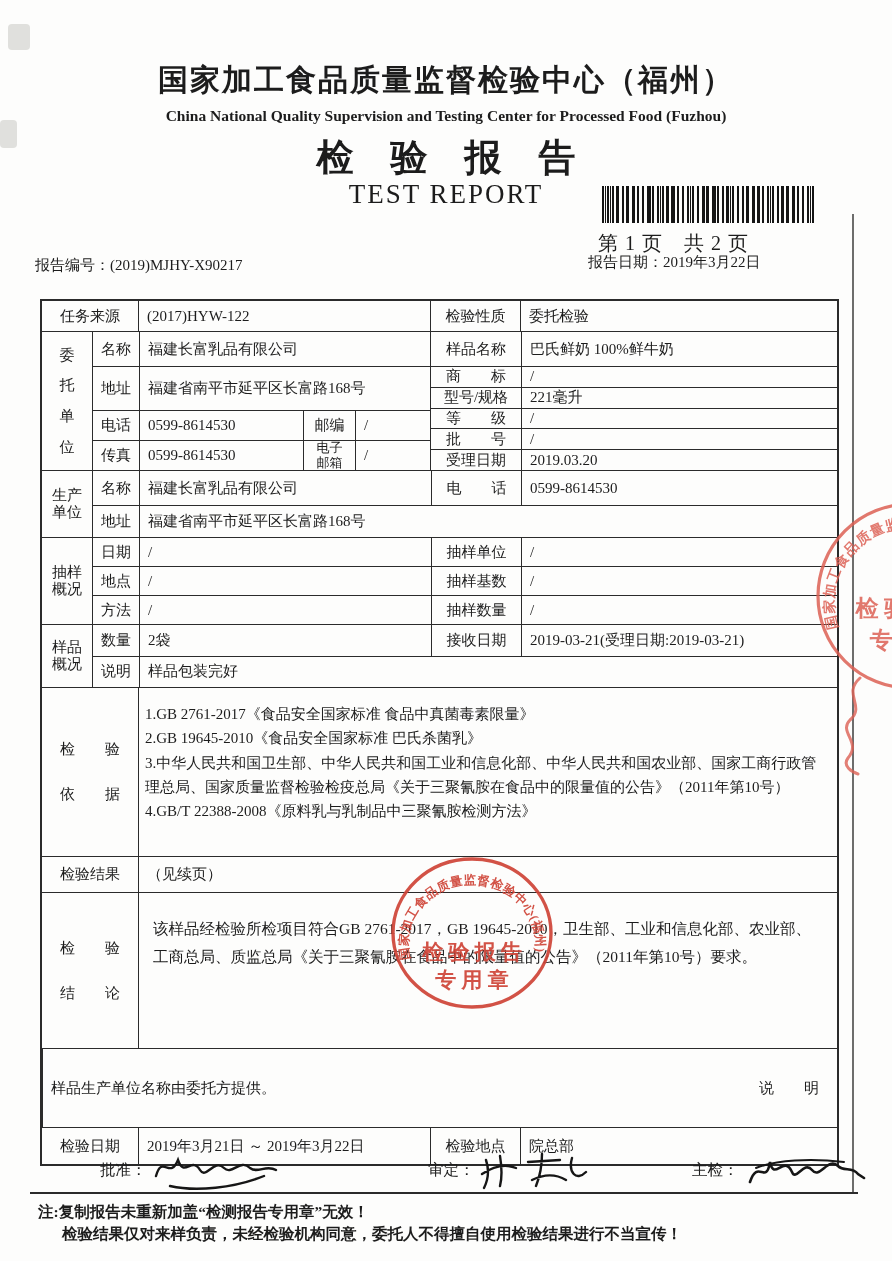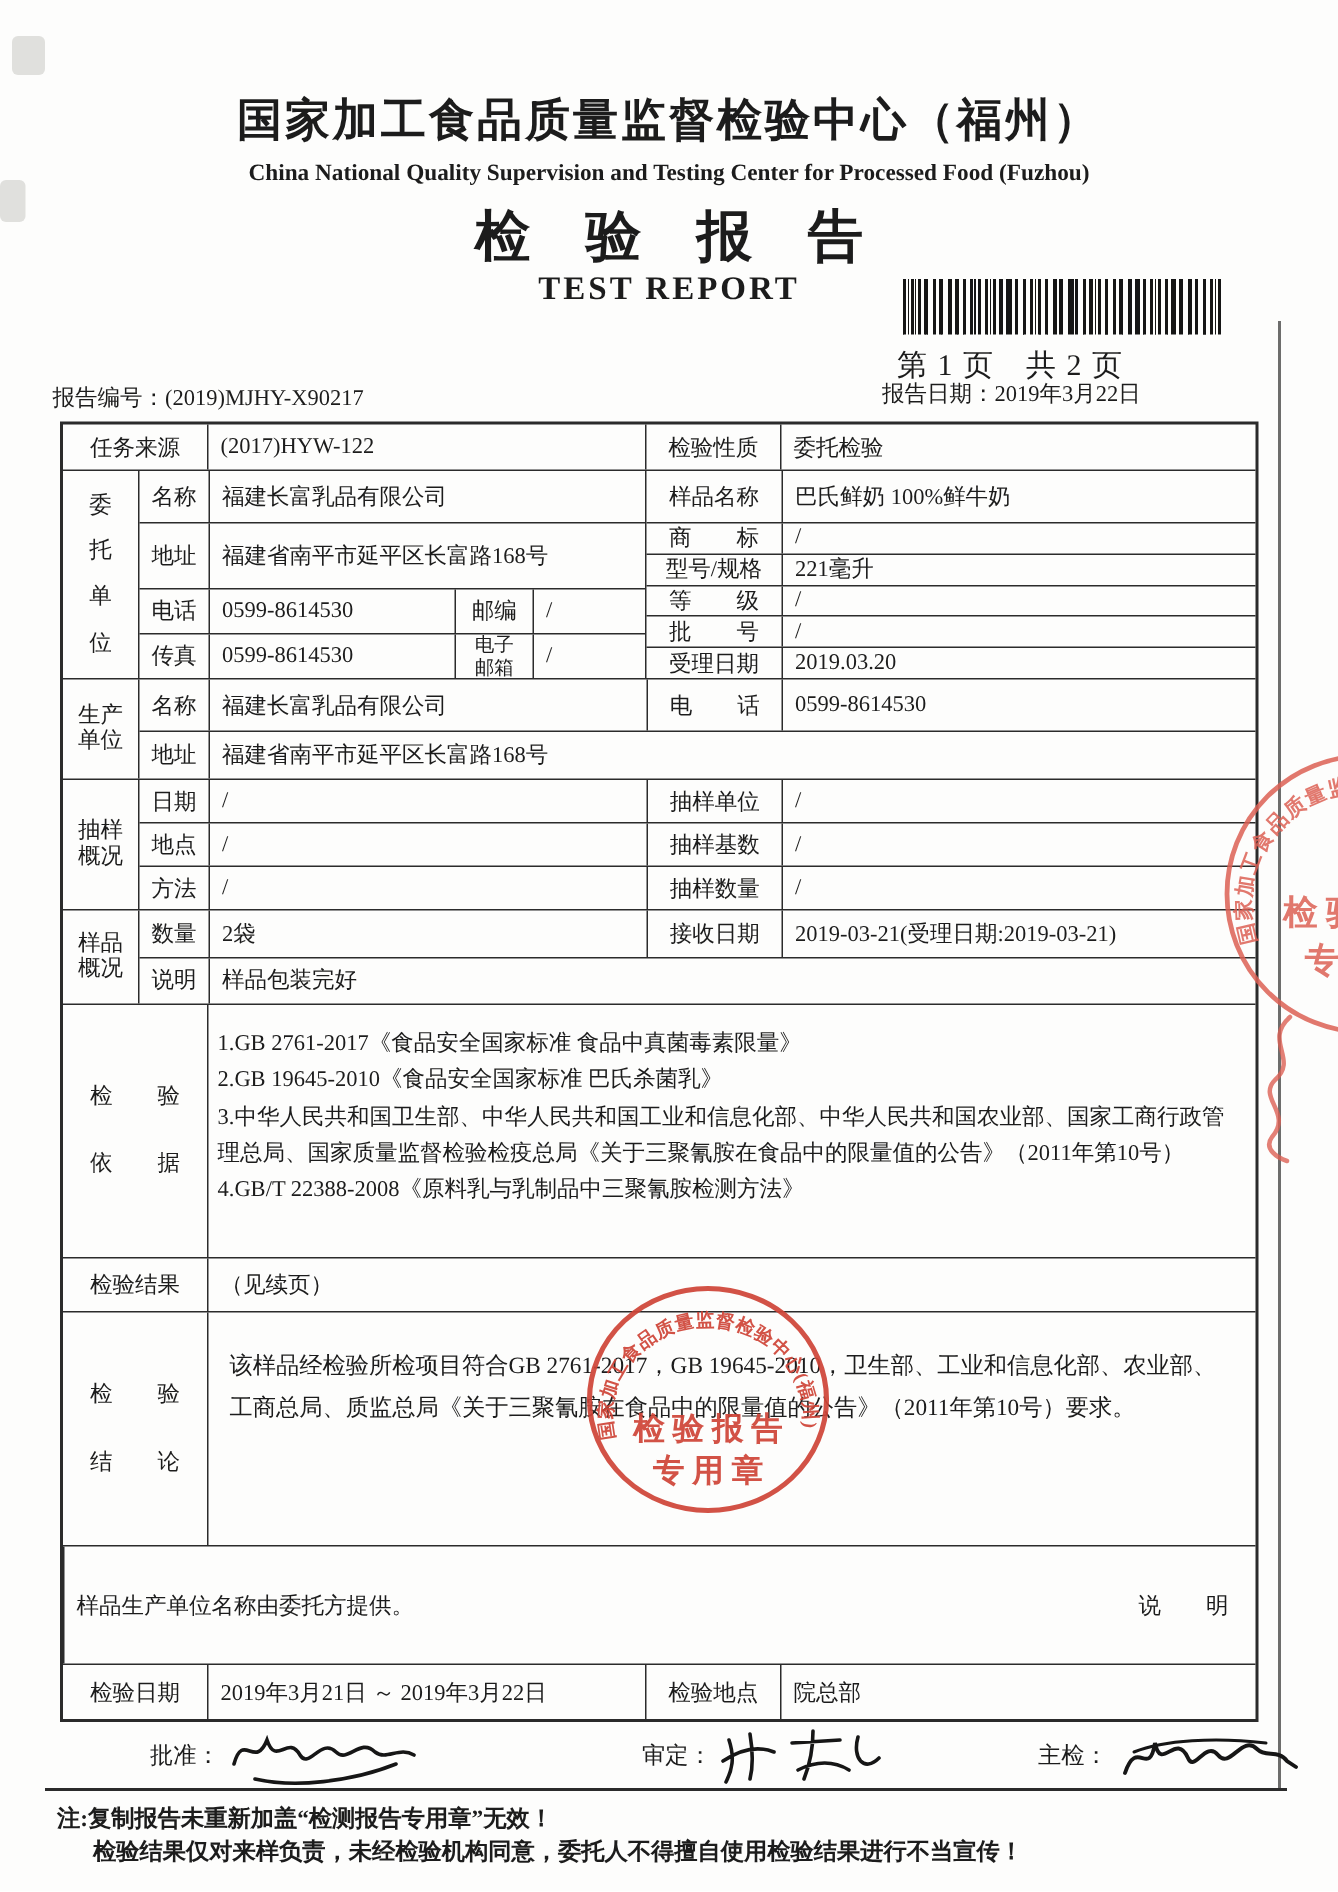--- a/index.html
+++ b/index.html
@@ -6,37 +6,37 @@
   .page{
     position:relative;width:892px;height:1261px;margin:0 auto;
     background:#fdfdfc;overflow:hidden;
     font-family:"Liberation Serif","DejaVu Serif",serif;color:#1c1c1c;
   }
   
   .hdr{position:absolute;left:30px;top:60px;width:832px;text-align:center;}
   .org-cn{font-size:30px;font-weight:700;letter-spacing:2px;}
   .org-en{font-size:15.5px;font-weight:700;margin-top:6px;}
   .title-cn{font-size:37px;font-weight:700;margin-top:8px;}
-  .title-en{font-size:22px;font-weight:700;letter-spacing:2px;margin-top:-4px;}
+  .title-en{font-size:27px;font-weight:400;letter-spacing:2px;margin-top:-4px;}
   .barcode{position:absolute;left:602px;top:186px;width:212px;height:37px;
     background:
       repeating-linear-gradient(90deg,#151515 0 2px,transparent 2px 5px),
       repeating-linear-gradient(90deg,#151515 0 1px,transparent 1px 8px),
       repeating-linear-gradient(90deg,transparent 0 3px,#151515 3px 4px,transparent 4px 11px);
   }
   .page-info{position:absolute;left:598px;top:230px;font-size:20px;letter-spacing:1px;}
   .report-no{position:absolute;left:35px;top:256px;font-size:15px;}
   .report-date{position:absolute;left:588px;top:253px;font-size:15px;}
   .edge-line{position:absolute;left:852px;top:214px;width:2px;height:978px;background:#3c3c3c;opacity:.75;}
   .smudge{position:absolute;background:#d8d8d4;border-radius:4px;opacity:.8;}
   .smudge.s1{left:8px;top:24px;width:22px;height:26px;}
   .smudge.s2{left:0px;top:120px;width:17px;height:28px;}
 
   
-  .tbl{position:absolute;left:40px;top:281px;width:795px;border:2px solid #2b2b2b;font-size:15px;}
+  .tbl{position:absolute;left:40px;top:299px;width:795px;border:2px solid #2b2b2b;font-size:15px;}
   .row{display:flex;border-top:1.5px solid #2b2b2b;}
   .row:first-child{border-top:none;}
   .cell{display:flex;align-items:center;padding:0 8px;box-sizing:border-box;overflow:hidden;}
   .bl{border-left:1.5px solid #2b2b2b;}
   .lab{justify-content:center;text-align:center;padding:0 2px;}
   .vlabel{white-space:pre-line;text-align:center;display:flex;align-items:center;justify-content:center;line-height:2.05;}
   .col{display:flex;flex-direction:column;box-sizing:border-box;}
   .subrow{display:flex;border-top:1px solid #2b2b2b;box-sizing:border-box;}
   .col .subrow:first-child{border-top:none;}
   .w50{width:50px;} .w46{width:46px;} .w96{width:96px;} .w292{width:292px;}

